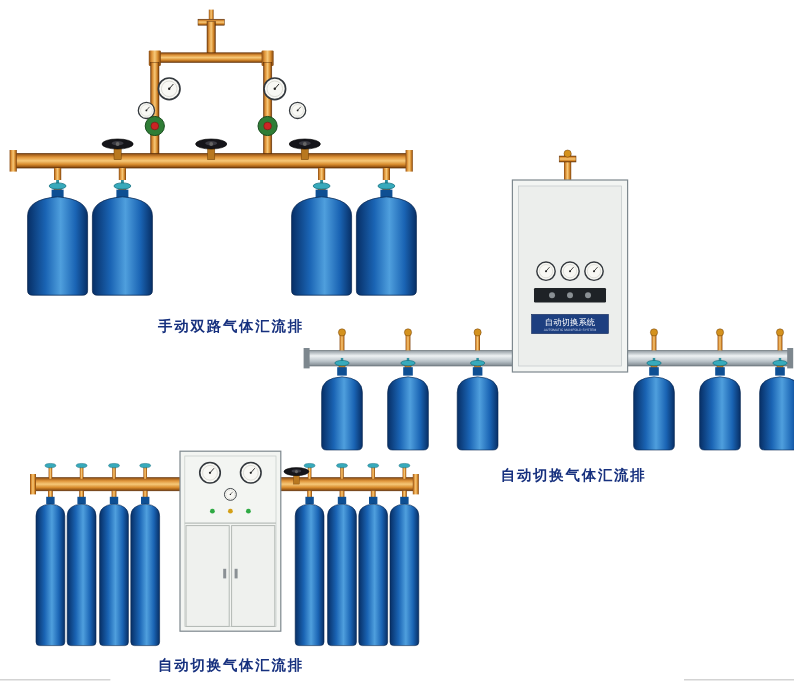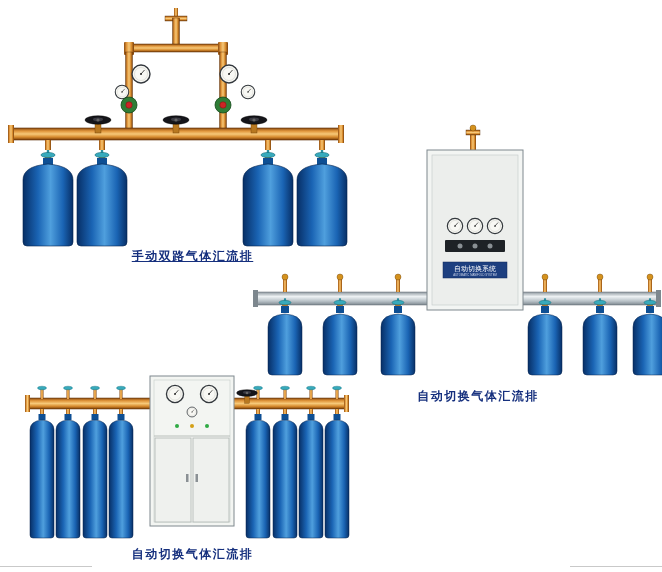--- a/index.html
+++ b/index.html
@@ -270,21 +270,21 @@
         <circle cx="182" cy="50" r="2" fill="#2faa44"></circle>
         <line x1="129" y1="60" x2="205" y2="60" stroke="#b8beba" stroke-width="1"></line>
         <rect x="130" y="62" width="36" height="84" fill="#eff1ee" stroke="#b0b6b2" stroke-width="0.8"></rect>
         <rect x="168" y="62" width="36" height="84" fill="#eff1ee" stroke="#b0b6b2" stroke-width="0.8"></rect>
         <rect x="161" y="98" width="2.5" height="8" fill="#8a9094"></rect>
         <rect x="170.5" y="98" width="2.5" height="8" fill="#8a9094"></rect>
       </g>
     </g>
   </svg>
 
-  <div class="caption" style="left:105px; top:248px; width:175px;text-decoration:underline;">手动双路气体汇流排</div>
+  <div class="caption" style="left:105px; top:264px; width:175px;">手动双路气体汇流排</div>
 
   <div class="caption" style="left:398px; top:388px; width:160px;">自动切换气体汇流排</div>
 
   <div class="caption" style="left:105px; top:546px; width:175px;">自动切换气体汇流排</div>
 
   <div class="edge-line" style="left:0; top:566px; width:92px;"></div>
   <div class="edge-line" style="left:570px; top:566px; width:92px;"></div>
 
 </div>
 

